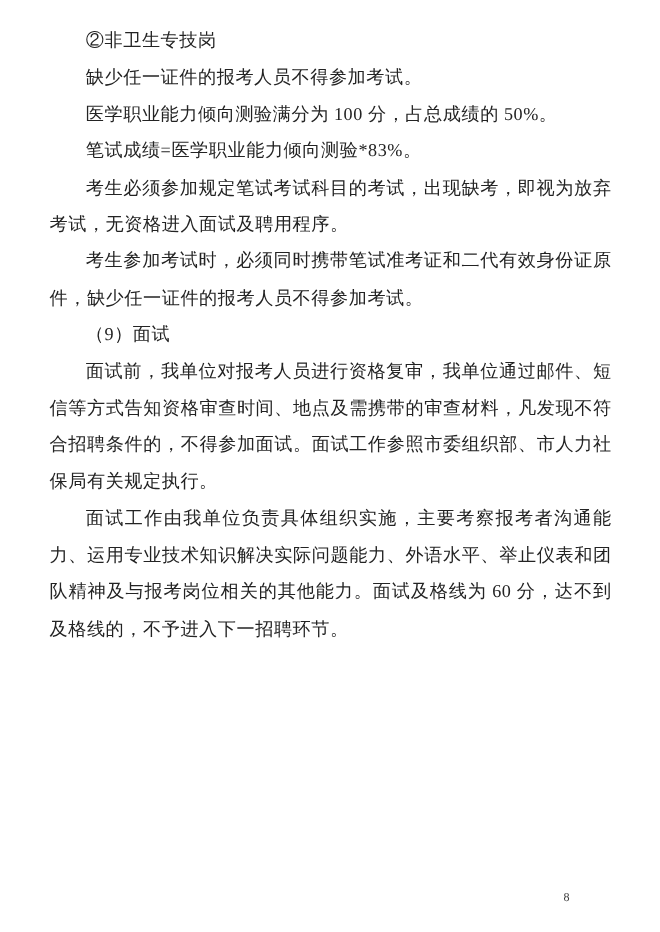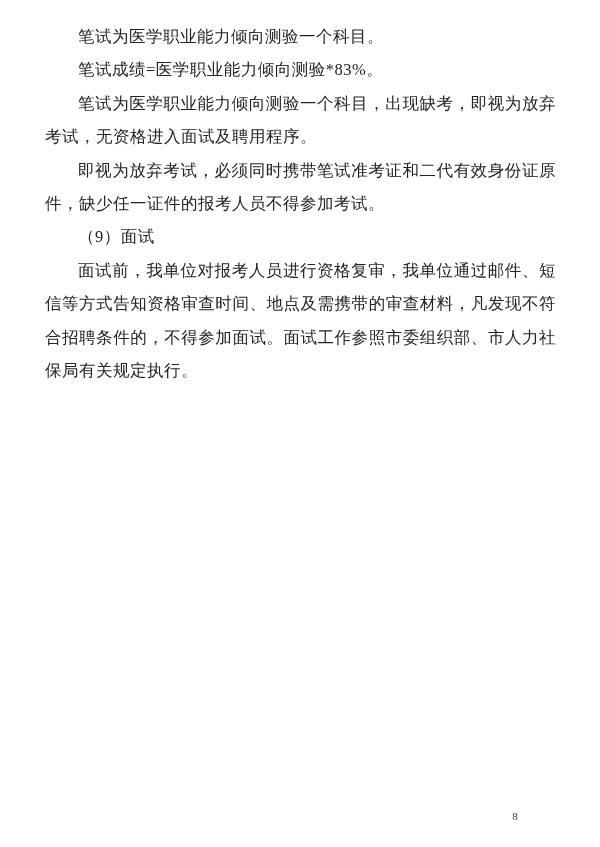--- a/index.html
+++ b/index.html
@@ -41,21 +41,24 @@
     font-size: 11px;
     text-align: center;
     font-family: "Liberation Serif", "DejaVu Serif", serif;
   }
 </style>
 </head>
 <body>
 
 <div class="page">
   <div class="content">
-    <p>笔试为医学职业能力倾向测验一个科目。</p>
+    <p>②非卫生专技岗</p>
+    <p>缺少任一证件的报考人员不得参加考试。</p>
+    <p>医学职业能力倾向测验满分为 100 分，占总成绩的 50%。</p>
     <p>笔试成绩=医学职业能力倾向测验*83%。</p>
-    <p>笔试为医学职业能力倾向测验一个科目，出现缺考，即视为放弃考试，无资格进入面试及聘用程序。</p>
-    <p>即视为放弃考试，必须同时携带笔试准考证和二代有效身份证原件，缺少任一证件的报考人员不得参加考试。</p>
+    <p>考生必须参加规定笔试考试科目的考试，出现缺考，即视为放弃考试，无资格进入面试及聘用程序。</p>
+    <p>考生参加考试时，必须同时携带笔试准考证和二代有效身份证原件，缺少任一证件的报考人员不得参加考试。</p>
     <p>（9）面试</p>
     <p>面试前，我单位对报考人员进行资格复审，我单位通过邮件、短信等方式告知资格审查时间、地点及需携带的审查材料，凡发现不符合招聘条件的，不得参加面试。面试工作参照市委组织部、市人力社保局有关规定执行。</p>
+    <p>面试工作由我单位负责具体组织实施，主要考察报考者沟通能力、运用专业技术知识解决实际问题能力、外语水平、举止仪表和团队精神及与报考岗位相关的其他能力。面试及格线为 60 分，达不到及格线的，不予进入下一招聘环节。</p>
   </div>
   <div class="page-number">8</div>
 </div>
 
 </body></html>

